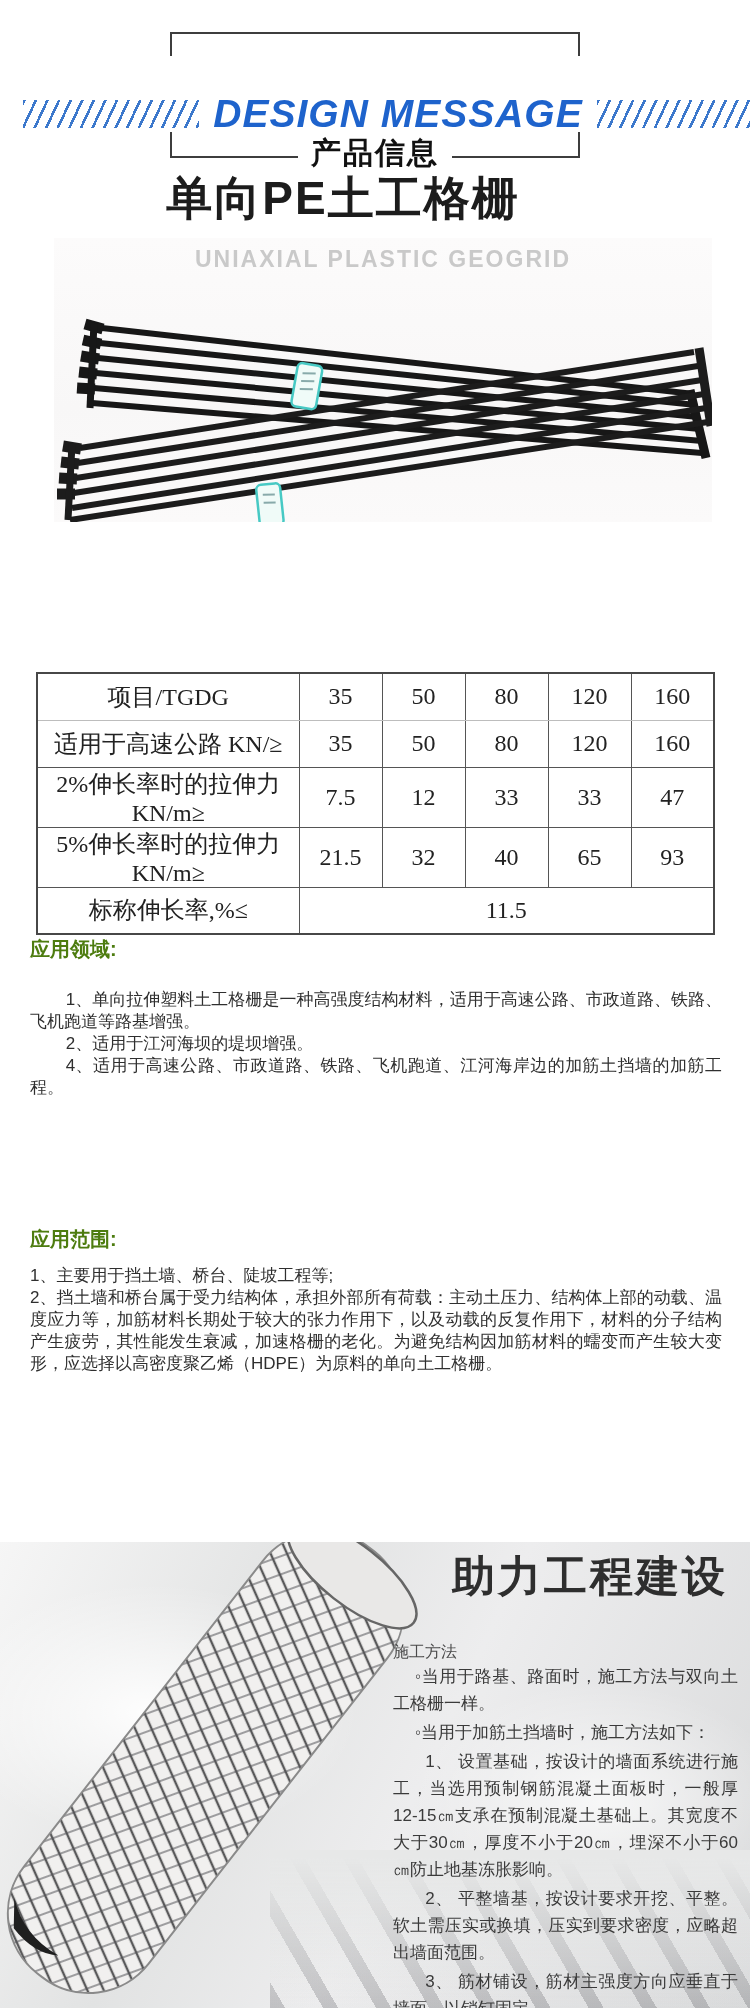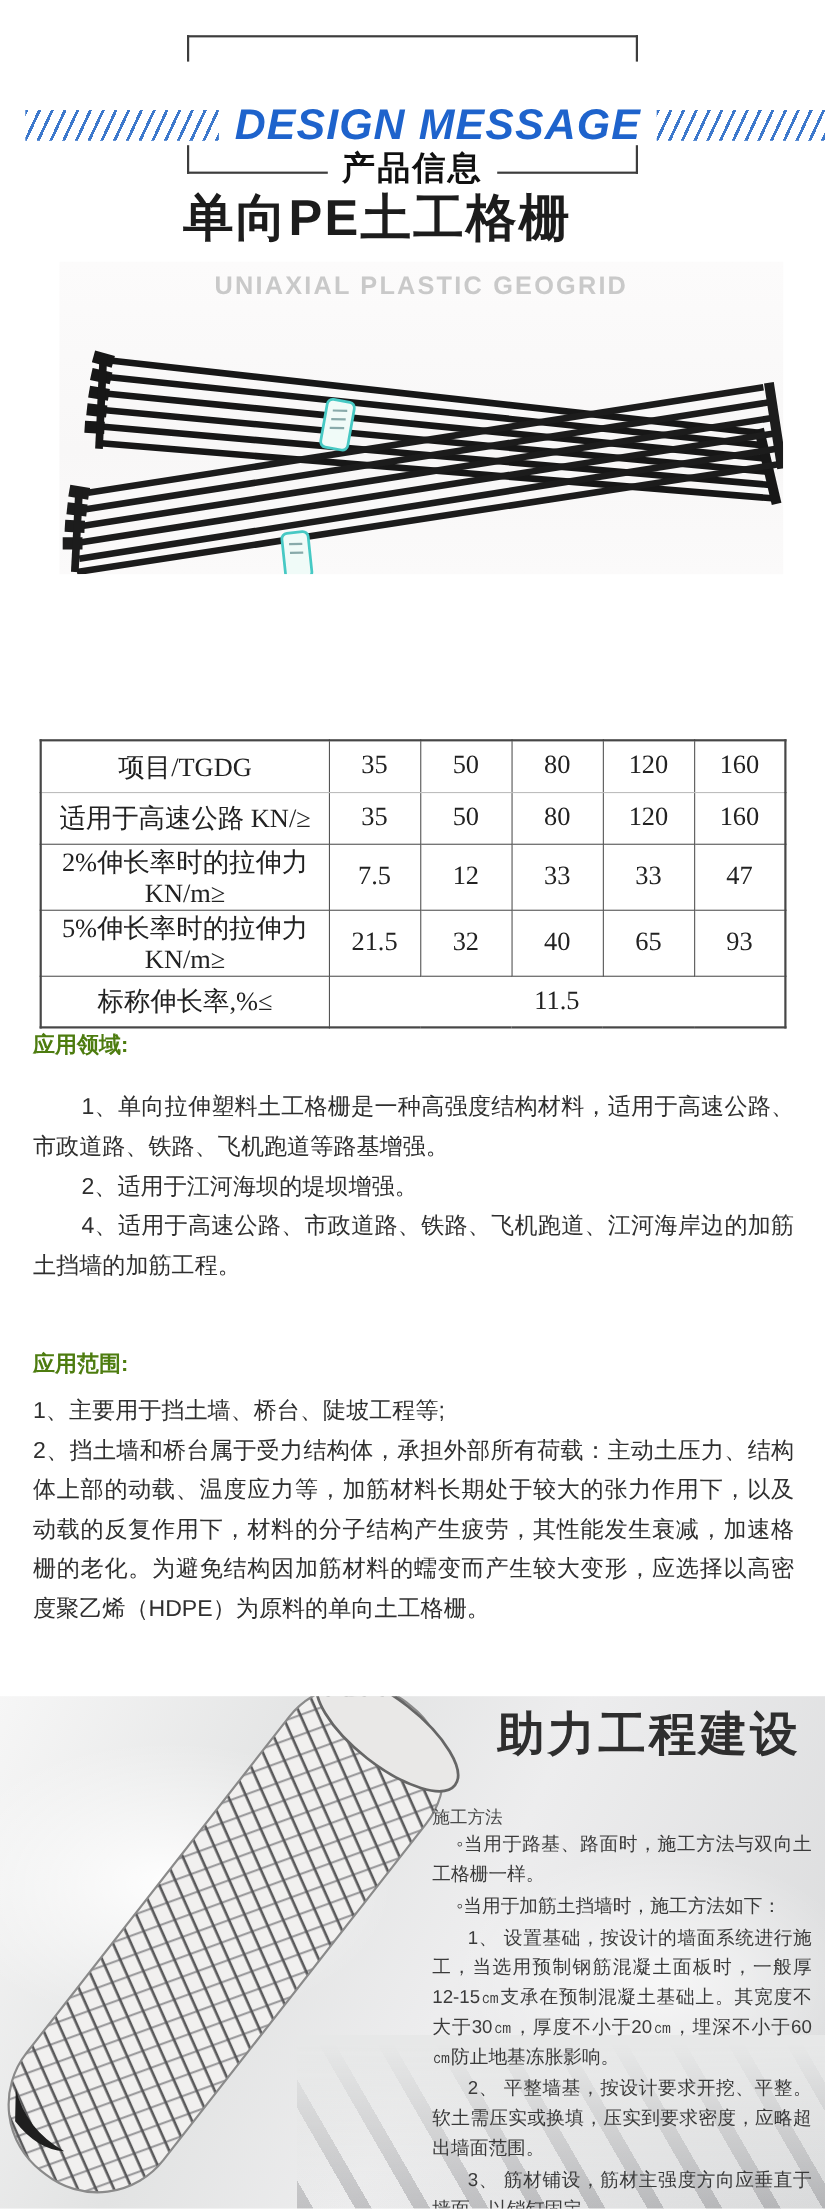--- a/index.html
+++ b/index.html
@@ -43,21 +43,21 @@
       height:47px; font-size:24px;margin-top:12px; }
   .spec-table tr.hdr td { border-bottom:1px solid #bdbdbd; }
   .spec-table { border:2px solid #474747; }
   .c0 { width:262px; } .cv { width:83px; }
 
   
   .fields { position:absolute; top:936px; left:30px; width:692px; color:#2f2f2f; }
   .scope  { position:absolute; top:1226px; left:30px; width:692px; color:#2f2f2f; }
   .sec-heading { font-size:20px; font-weight:bold; color:#4d7c0f; margin-bottom:12px; }
   .fields .sec-heading { margin-bottom:26px; }
-  .para { font-size:21px; line-height:36px; text-align:justify; }
+  .para { font-size:17px; line-height:22px; text-align:justify; }
   .para.ind { text-indent:2.1em; }
 
   
   .construction { position:absolute; top:1542px; left:0; width:750px; height:466px; overflow:hidden;
       background:linear-gradient(115deg,#f6f6f6 0%,#e2e3e3 32%,#ededee 55%,#d8d9da 100%); }
   .cloud1 { position:absolute; left:-60px; top:40px; width:420px; height:260px; border-radius:50%;
       background:radial-gradient(ellipse at center, rgba(255,255,255,.95) 0%, rgba(255,255,255,0) 70%); }
   .cloud2 { position:absolute; right:-40px; top:140px; width:380px; height:240px; border-radius:50%;
       background:radial-gradient(ellipse at center, rgba(255,255,255,.7) 0%, rgba(255,255,255,0) 70%); }
   .streaks { position:absolute; right:0; bottom:0; width:64%; height:34%;

